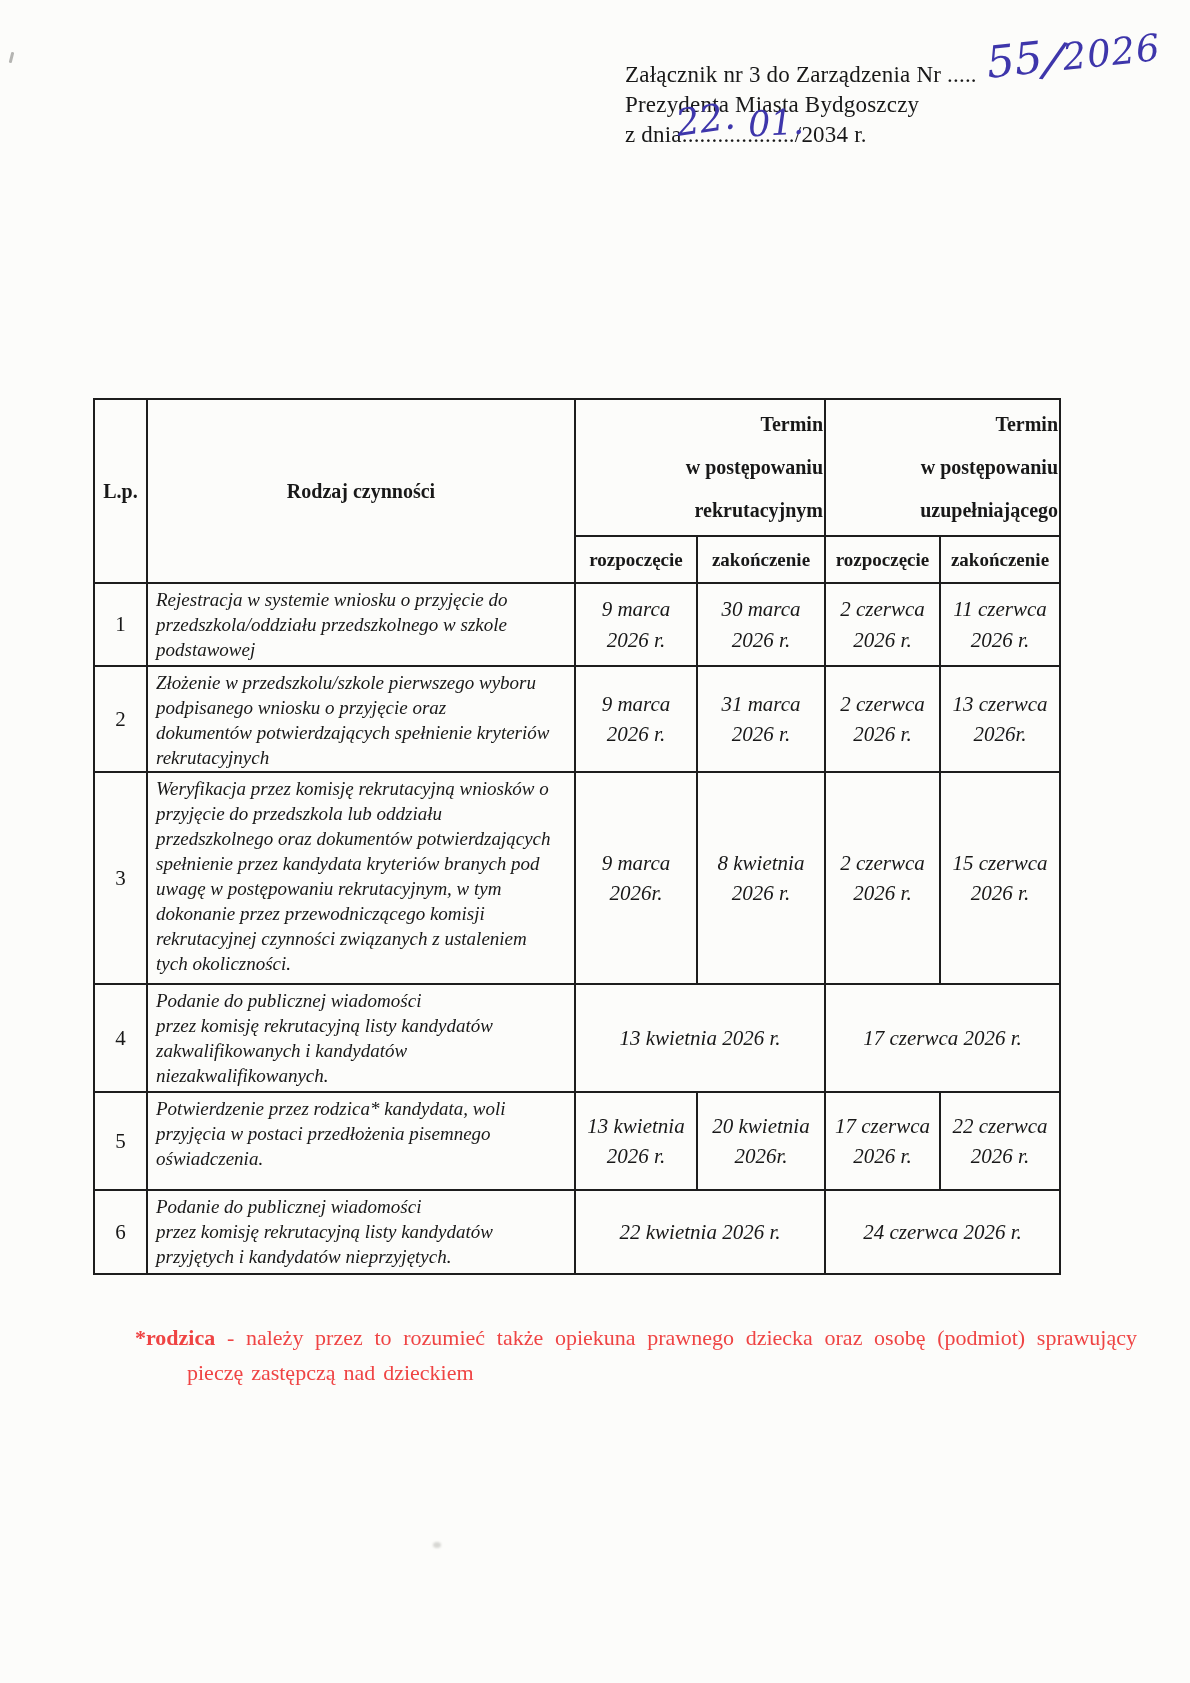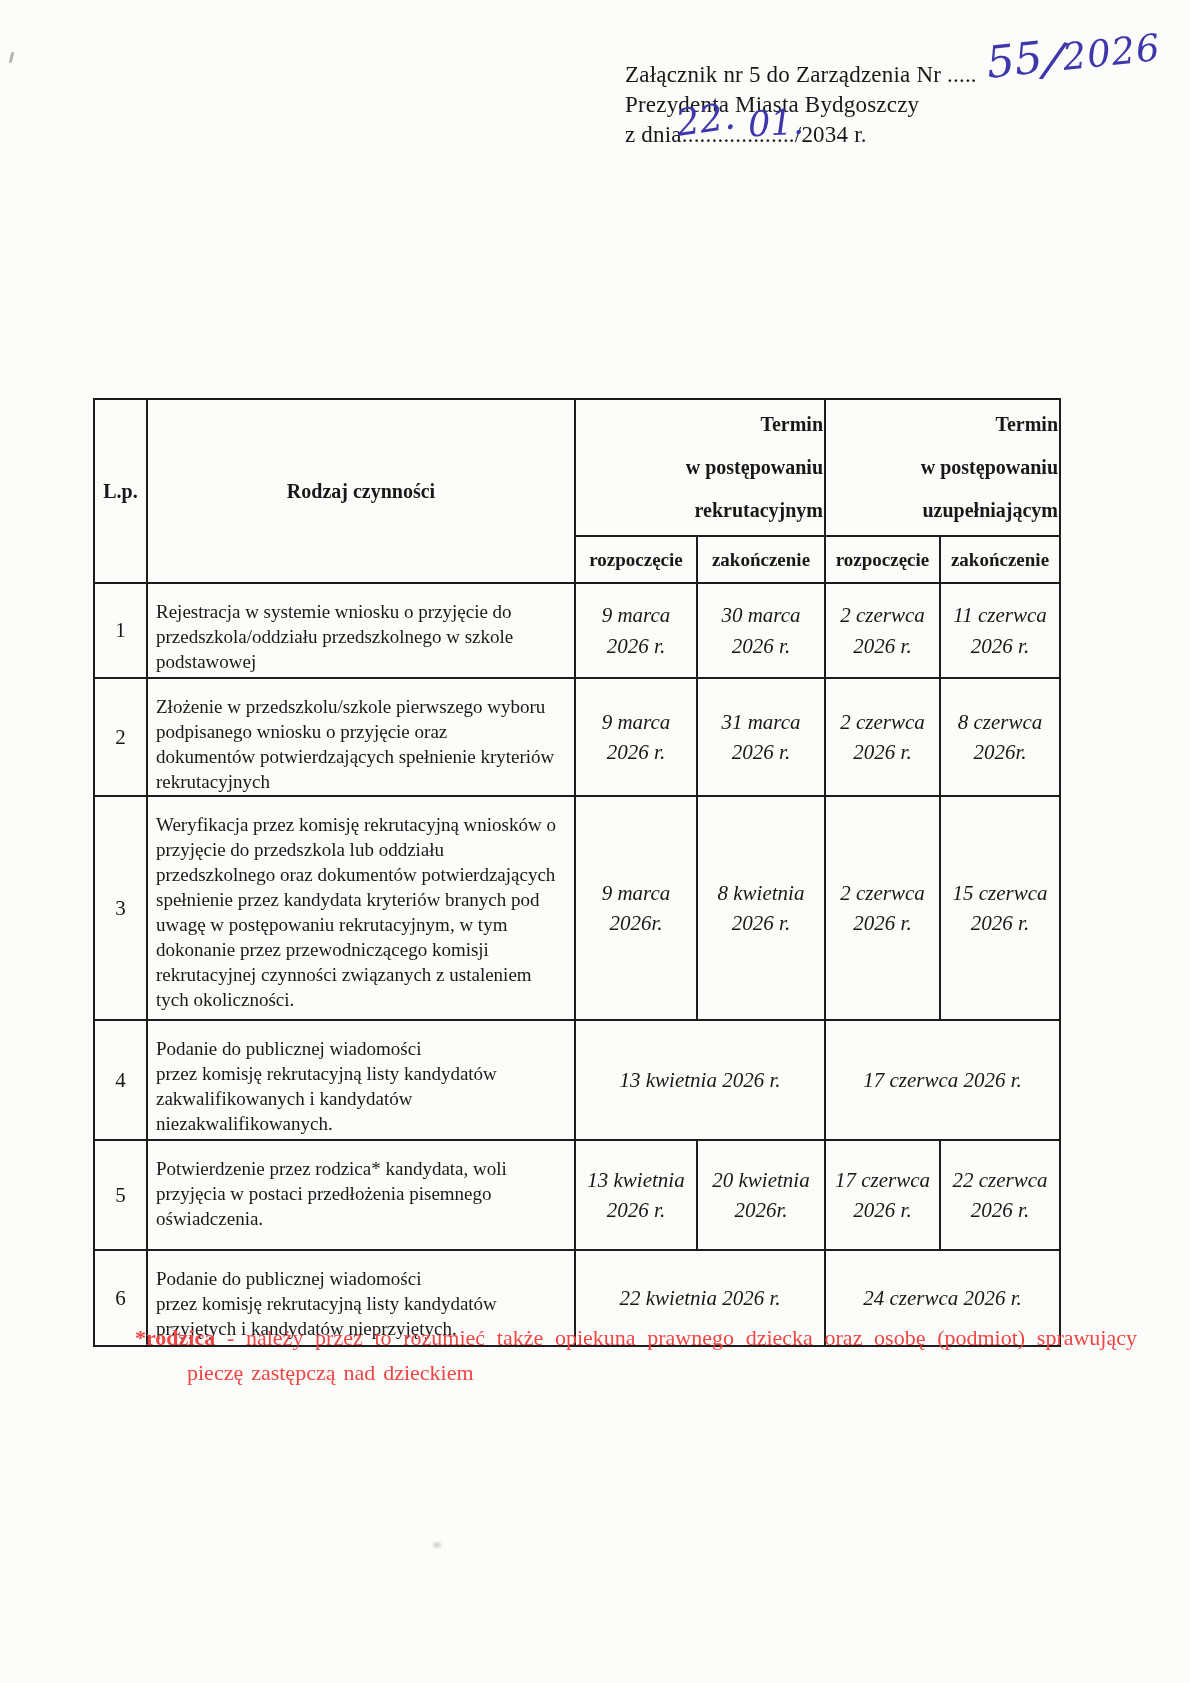--- a/index.html
+++ b/index.html
@@ -44,39 +44,39 @@
   tr.r1 td{height:77px;}
   tr.r2 td{height:100px;}
   tr.r3 td{height:206px;}
   tr.r4 td{height:102px;}
   tr.r5 td{height:92px;}
   tr.r6 td{height:78px;}
   .hdr{font-weight:bold;text-align:center;vertical-align:middle;font-size:20px;}
   .grp div{line-height:43px;text-align:right;}
   .sub{font-size:19px;padding:0 8px;}
   .lp{text-align:center;vertical-align:middle;font-size:21px;}
-  .act{vertical-align:top;text-align:left;padding:15px 6px 1px 8px;
-    font-size:19px;line-height:25px;white-space:pre-line;}
+  .act{vertical-align:top;text-align:left;padding:3px 6px 1px 8px;
+    font-size:19px;line-height:25px;white-space:pre-line;font-style:italic;}
   .date{text-align:center;vertical-align:middle;font-size:21px;line-height:1.45;
     padding:0 3px;font-style:italic;}
   
   .footnote{position:absolute;left:135px;top:1320px;width:950px;
     font-size:22px;line-height:1.6;text-align:justify;
     padding-left:52px;text-indent:-52px;word-spacing:2.5px;color:#ef4444;}
   .fn-term{font-weight:bold;}
 </style>
 </head>
 <body>
 
 <div class="page">
 
   <div class="artifact-tl"></div>
 
   <div class="attachment">
-    <div>Załącznik nr 5 do Zarządzenia Nr .....</div>
+    <div>Załącznik nr 3 do Zarządzenia Nr .....</div>
     <div>Prezydenta Miasta Bydgoszczy</div>
     <div>z dnia.................../2034 r.</div>
   </div>
 
   <div class="hw hw-number">
     <span class="hw-55">55</span><span class="hw-slash">/</span><span class="hw-year">2026</span>
   </div>
   <div class="hw hw-day">22.</div>
   <div class="hw hw-month">01.</div>
 
@@ -95,21 +95,21 @@
         <td class="hdr" rowspan="2">L.p.</td>
         <td class="hdr" rowspan="2">Rodzaj czynności</td>
         <td class="hdr grp" colspan="2">
           <div>Termin</div>
           <div>w postępowaniu</div>
           <div>rekrutacyjnym</div>
         </td>
         <td class="hdr grp" colspan="2">
           <div>Termin</div>
           <div>w postępowaniu</div>
-          <div>uzupełniającym</div>
+          <div>uzupełniającego</div>
         </td>
       </tr>
       <tr class="h2">
         <td class="hdr sub">rozpoczęcie</td>
         <td class="hdr sub">zakończenie</td>
         <td class="hdr sub">rozpoczęcie</td>
         <td class="hdr sub">zakończenie</td>
       </tr>
 
       <tr class="r1">
@@ -125,21 +125,21 @@
 
       <tr class="r2">
         <td class="lp">2</td>
         <td class="act">Złożenie w przedszkolu/szkole pierwszego wyboru
 podpisanego wniosku o przyjęcie oraz
 dokumentów potwierdzających spełnienie kryteriów
 rekrutacyjnych</td>
         <td class="date">9 marca 2026 r.</td>
         <td class="date">31 marca 2026 r.</td>
         <td class="date">2 czerwca 2026 r.</td>
-        <td class="date">8 czerwca 2026r.</td>
+        <td class="date">13 czerwca 2026r.</td>
       </tr>
 
       <tr class="r3">
         <td class="lp">3</td>
         <td class="act">Weryfikacja przez komisję rekrutacyjną wniosków o
 przyjęcie do przedszkola lub oddziału
 przedszkolnego oraz dokumentów potwierdzających
 spełnienie przez kandydata kryteriów branych pod
 uwagę w postępowaniu rekrutacyjnym, w tym
 dokonanie przez przewodniczącego komisji

